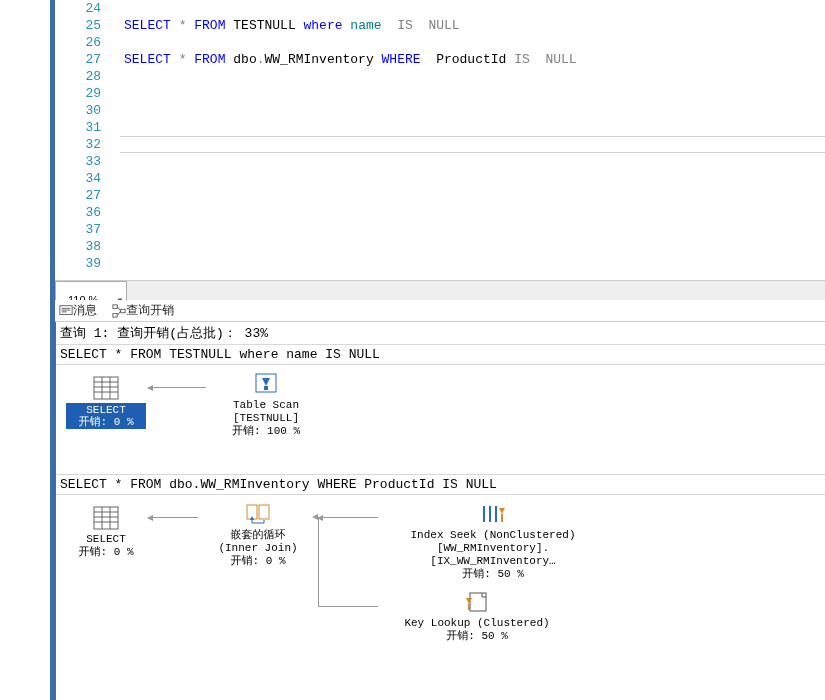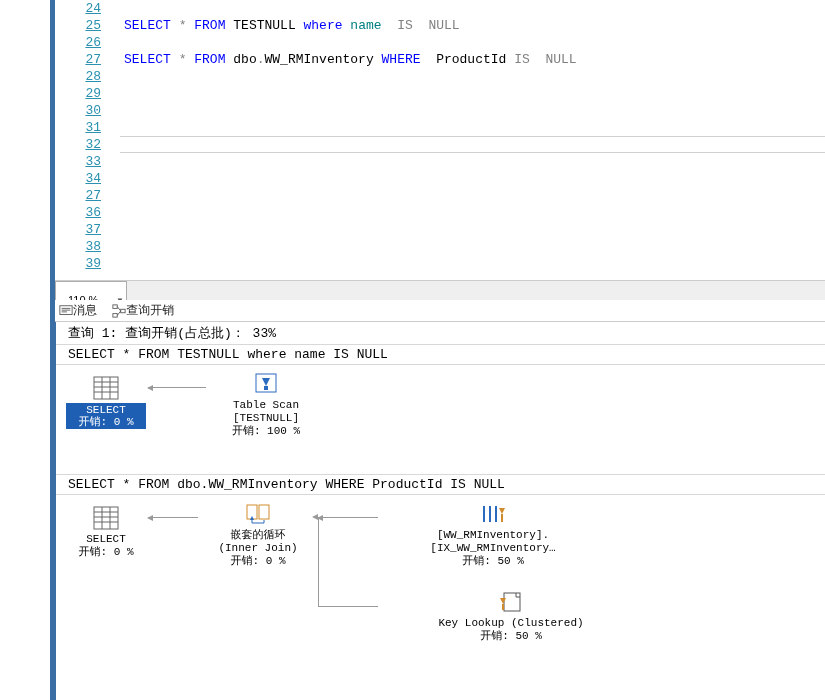--- a/index.html
+++ b/index.html
@@ -16,21 +16,20 @@
     position:absolute; left:59px; top:0; width:48px;
   }
   .gutter .ln {
     height:17px; line-height:17px;
     text-align:right;
     padding-right:6px;
     color:#2b91af;
     font-family:Consolas, "Courier New", monospace;
     font-size:13px;
     background:#fff;
-    text-decoration:underline;
   }
   .code {
     position:absolute; left:120px; top:0; width:705px;
   }
   .code .cl {
     height:17px; line-height:17px;
     font-family:Consolas, "Courier New", monospace;
     font-size:13px;
     white-space:pre;
     padding-left:4px;
@@ -88,21 +87,21 @@
     border-left:1px solid #3a6ea5;
   }
   .query-plan-left-border {
     position:absolute;
     left:50px; top:0; width:5px; height:700px;
     background:#3a6ea5;
   }
   .qhdr {
     font-family:"Courier New", monospace;
     font-size:13px;
-    padding:2px 12px;
+    padding:2px 4px;
     border-bottom:1px solid #d8d8d8;
     white-space:pre;
   }
   .plan-canvas {
     position:relative;
     height:110px;
     border-bottom:1px solid #d8d8d8;
   }
   .plan-canvas2 {
     position:relative;
@@ -295,28 +294,29 @@
     <div class="node" style="left:322px; top:6px; width:230px;">
       <div class="ic">
         <svg width="26" height="24" viewBox="0 0 26 24">
             <line x1="4" y1="4" x2="4" y2="20" stroke="#2a6bbf" stroke-width="2"></line>
             <line x1="10" y1="4" x2="10" y2="20" stroke="#2a6bbf" stroke-width="2"></line>
             <line x1="16" y1="4" x2="16" y2="20" stroke="#2a6bbf" stroke-width="2"></line>
             <polygon points="19,6 25,6 22,12" fill="#d18b2c"></polygon>
             <line x1="22" y1="12" x2="22" y2="20" stroke="#d18b2c" stroke-width="2"></line>
           </svg>
       </div>
+      <div>Index Seek (NonClustered)</div>
       <div>[WW_RMInventory].[IX_WW_RMInventory…</div>
       <div>开销: 50 %</div>
     </div>
 
     <div class="elbow" style="left:262px; top:22px; width:60px; height:90px; border-top:none;"></div>
     <div style="position:absolute;left:256px;top:19px;border-top:3px solid transparent;border-bottom:3px solid transparent;border-right:6px solid #999;"></div>
 
-    <div class="node" style="left:340px; top:94px; width:230px;">
+    <div class="node" style="left:306px; top:94px; width:230px;">
       <div class="ic">
         <svg width="26" height="24" viewBox="0 0 26 24">
             <rect x="6" y="3" width="16" height="18" fill="#fff" stroke="#555"></rect>
             <polyline points="18,3 18,7 22,7" fill="none" stroke="#555"></polyline>
             <polygon points="2,8 8,8 5,14" fill="#d18b2c"></polygon>
             <line x1="5" y1="14" x2="5" y2="20" stroke="#d18b2c" stroke-width="2"></line>
           </svg>
       </div>
       <div>Key Lookup (Clustered)</div>
       <div>开销: 50 %</div>

